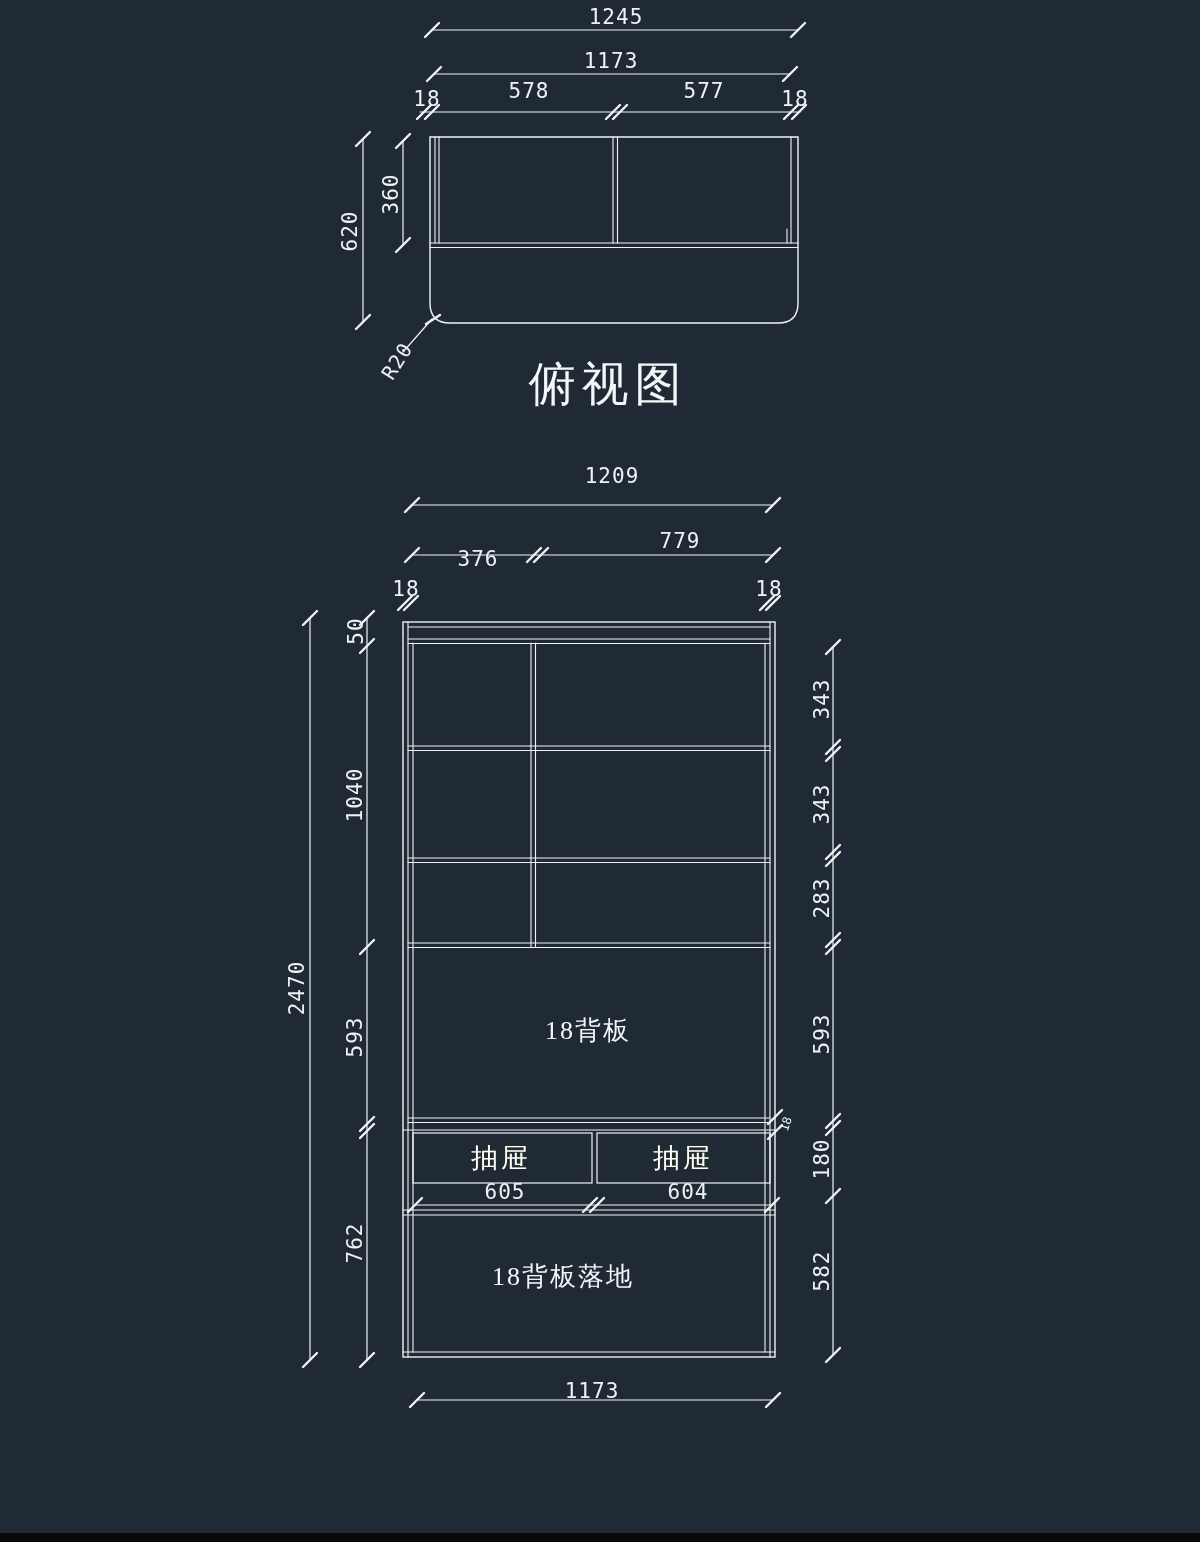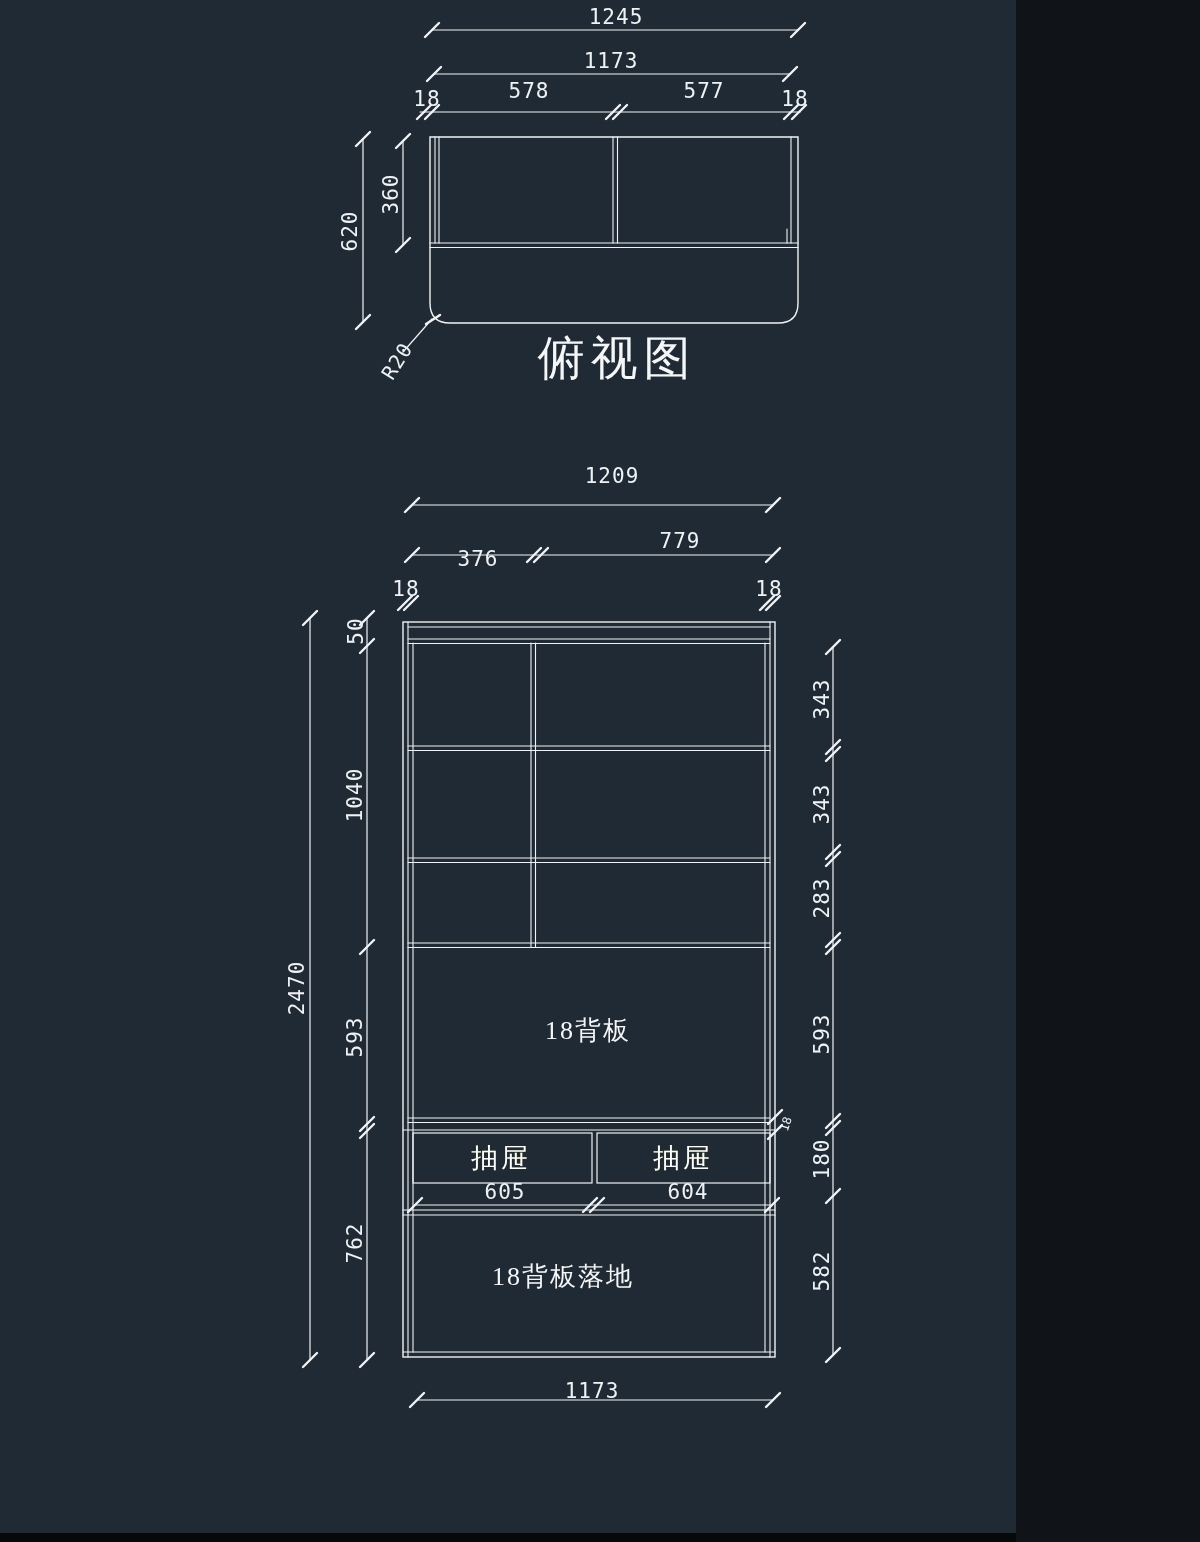--- a/index.html
+++ b/index.html
@@ -1,19 +1,19 @@
 <!DOCTYPE html>
 <html><head>
 <meta charset="utf-8">
 <style>
   html,body{margin:0;padding:0;}
   body{background:#101418;}
   #canvas{
     position:relative;
-    width:1016px;height:1542px;
+    width:1200px;height:1542px;
     background:#202a35;
     overflow:hidden;
     font-family:"DejaVu Sans Mono", monospace;
   }
   #linework{position:absolute;left:0;top:0;}
   .lbl{
     position:absolute;
     transform:translate(-50%,-50%);
     white-space:nowrap;
     color:#eef2f5;
@@ -195,21 +195,21 @@
 
   <div class="lbl" style="left:616px;top:17px;">1245</div>
   <div class="lbl" style="left:611px;top:61px;">1173</div>
   <div class="lbl" style="left:427px;top:99px;">18</div>
   <div class="lbl" style="left:529px;top:91px;">578</div>
   <div class="lbl" style="left:704px;top:91px;">577</div>
   <div class="lbl" style="left:795px;top:99px;">18</div>
   <div class="lbl rot" style="left:350px;top:231px;">620</div>
   <div class="lbl rot" style="left:391px;top:194px;">360</div>
   <div class="lbl r20" style="left:397px;top:361px;">R20</div>
-  <div class="lbl title" style="left:608px;top:358px;margin-left:9px;">俯视图</div>
+  <div class="lbl title" style="left:608px;top:384px;">俯视图</div>
 
   <div class="lbl" style="left:612px;top:476px;">1209</div>
   <div class="lbl" style="left:478px;top:541px;margin-top:18px;">376</div>
   <div class="lbl" style="left:680px;top:541px;text-align:center;">779</div>
   <div class="lbl" style="left:406px;top:589px;">18</div>
   <div class="lbl" style="left:769px;top:589px;">18</div>
 
   <div class="lbl rot" style="left:297px;top:988px;">2470</div>
   <div class="lbl rot" style="left:356px;top:631px;">50</div>
   <div class="lbl rot" style="left:355px;top:795px;">1040</div>

